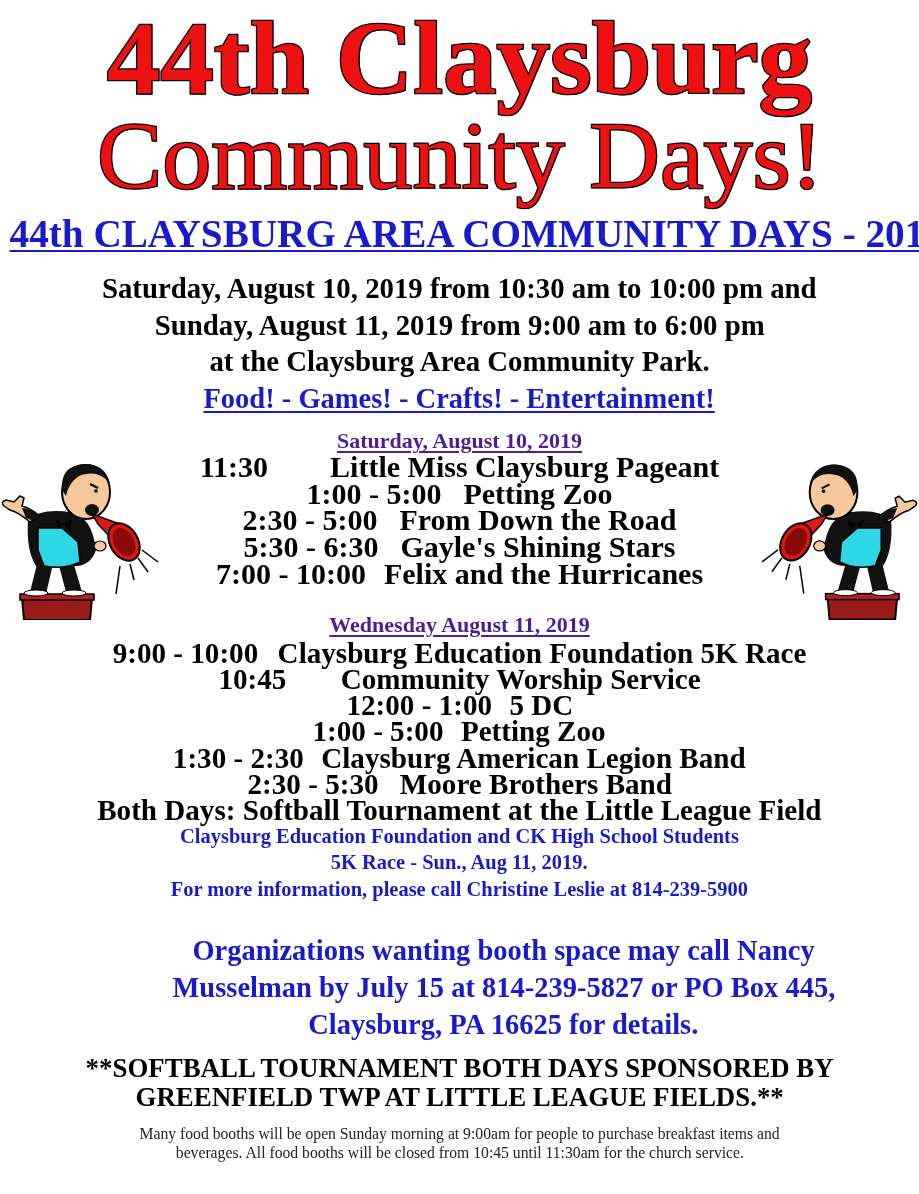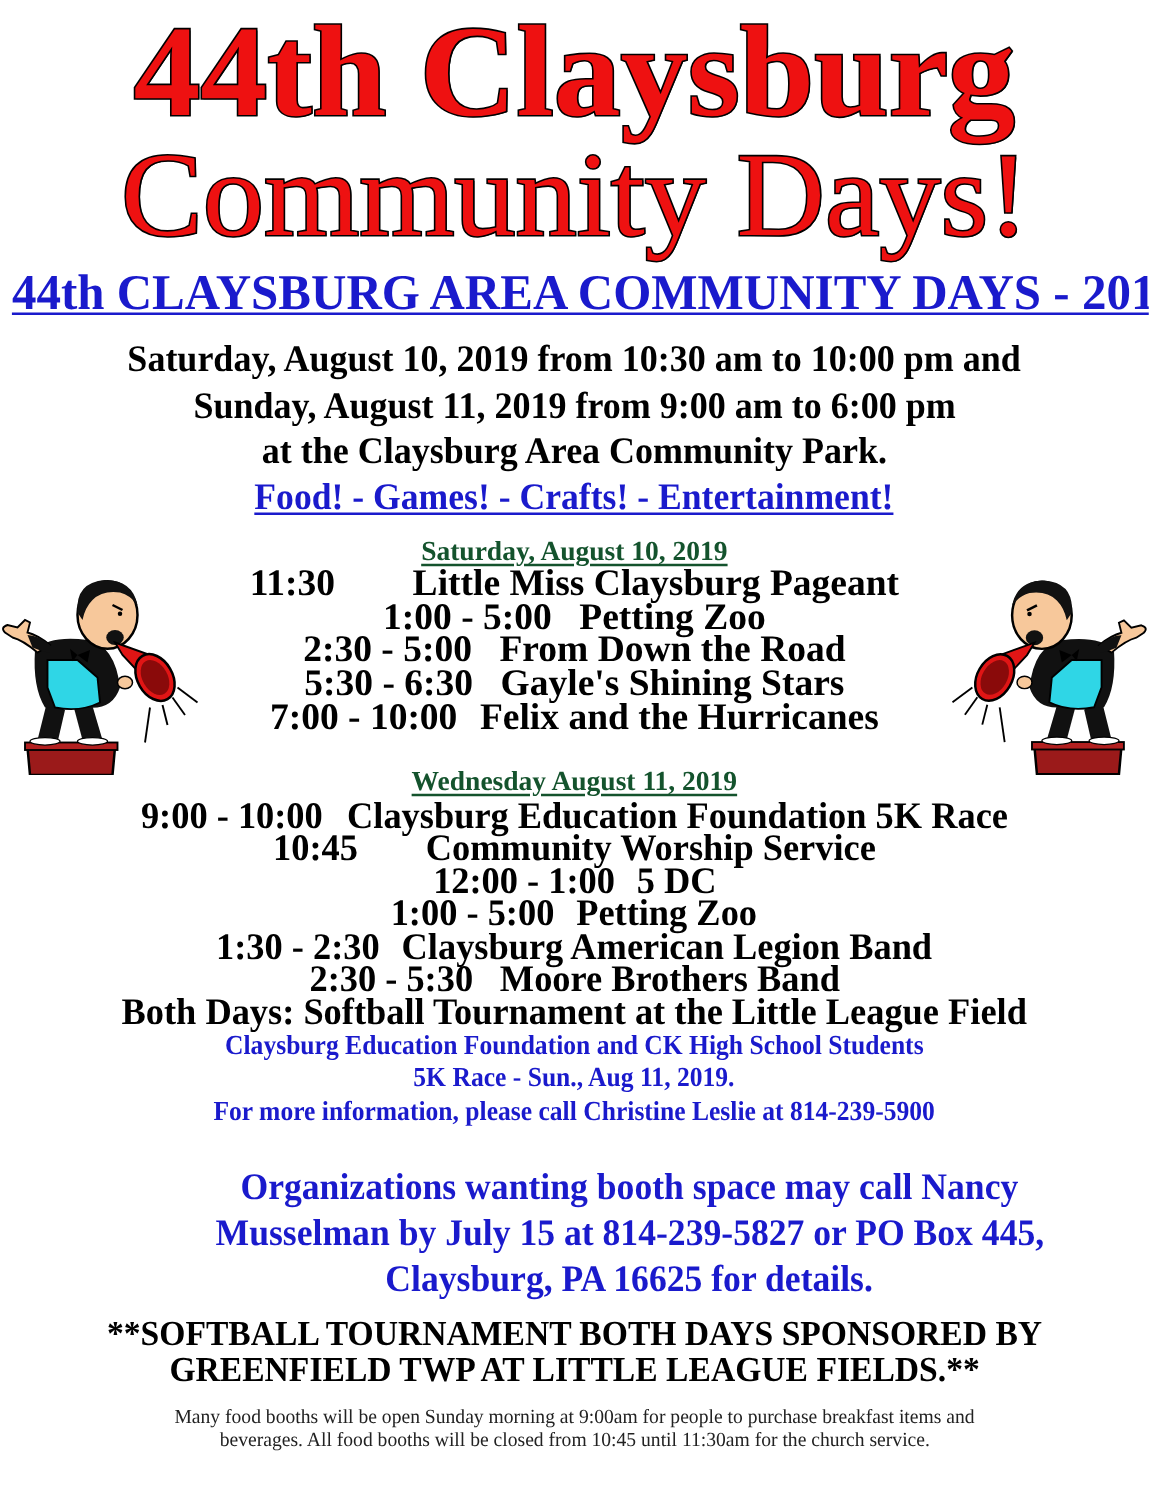--- a/index.html
+++ b/index.html
@@ -9,21 +9,21 @@
     .sq { display: inline-block; transform-origin: center; }
 
     .title { color: #ee1111; font-weight: bold; -webkit-text-stroke: 2.5px #000; paint-order: stroke fill;
              text-shadow: 1px 1px 0 #000; }
     .t1 { top: 2px; font-size: 104px; line-height: 112px; }
     .t1 .sq { transform: scaleX(1.03); }
     .t2 { top: 104px; font-size: 96px; line-height: 104px; font-weight: normal; }
     .t2 .sq { transform: scaleX(1.02); }
 
     .blue { color: #1a1acc; }
-    .red { color: #14532d; }
+    .red { color: #4c1d95; }
     .ul { text-decoration: underline; text-decoration-thickness: 2px; text-underline-offset: 3px; }
 
     .h-area { top: 214px; font-size: 40px; line-height: 40px; }
     .h-area .sq { transform: scaleX(0.98); }
     .dates { font-size: 30px; line-height: 36px; }
     .dates .sq { transform: scaleX(0.96); }
     .d1 { top: 270px; } .d2 { top: 307px; } .d3 { top: 343px; text-align: center; }
     .fun { top: 379px; font-size: 30px; line-height: 38px; }
     .fun .sq { transform: scaleX(0.95); }
 

